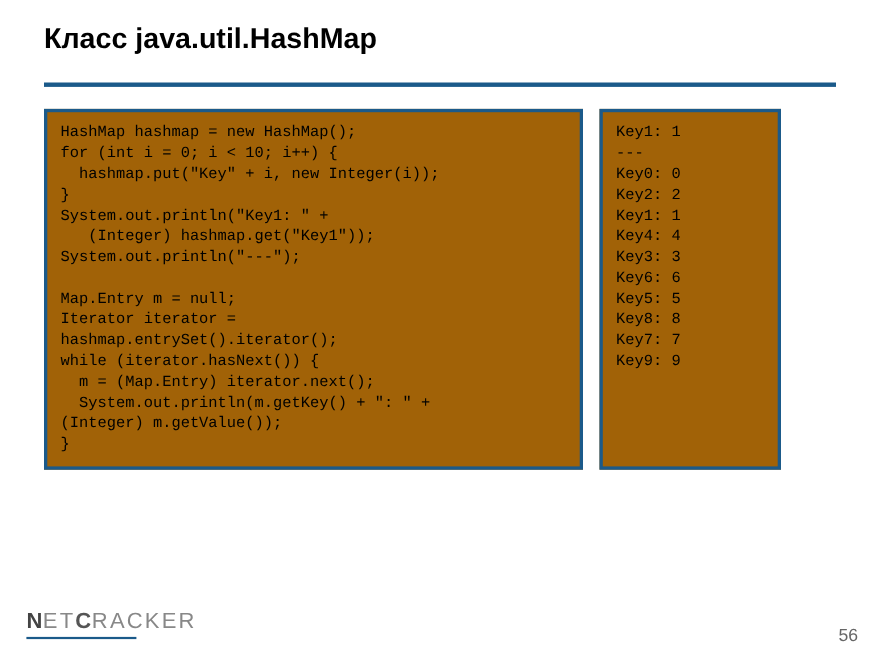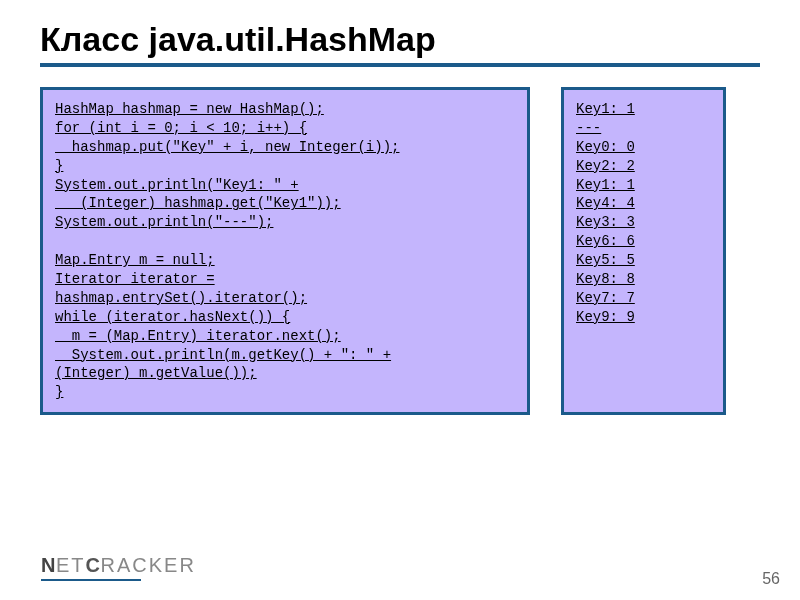--- a/index.html
+++ b/index.html
@@ -11,48 +11,47 @@
       position: relative;
       overflow: hidden;
     }
     .slide {
       width: 800px;
       height: 600px;
       padding: 20px 40px 50px 40px;
       position: relative;
     }
     .title {
-      font-size: 34px;
+      font-size: 26px;
       font-weight: bold;
       color: #000;
-      padding-bottom: 4px;
+      padding-bottom: 24px;
       border-bottom: 4px solid #1b5a8a;
       margin-bottom: 20px;
     }
     .content {
       display: flex;
       gap: 15px;
     }
     .code-box {
       border: 3px solid #1b5a8a;
-      background: #c4b5fd;
+      background: #a16207;
       padding: 10px 12px;
       font-family: "Courier New", monospace;
       font-size: 14px;
       color: #000;
       line-height: 1.35;
       white-space: pre;
-      text-decoration: underline;
     }
     .code-left { flex: 0 0 490px; }
-    .code-right { flex: 0 0 165px; margin-left: 16px; }
+    .code-right { flex: 0 0 165px; }
     .footer {
       position: absolute;
       bottom: 12px;
-      left: 41px;
+      left: 24px;
       right: 20px;
       display: flex;
       justify-content: space-between;
       align-items: center;
     }
     .brand {
       font-family: Arial, sans-serif;
       font-size: 20px;
       color: #666;
       letter-spacing: 0.5px;

